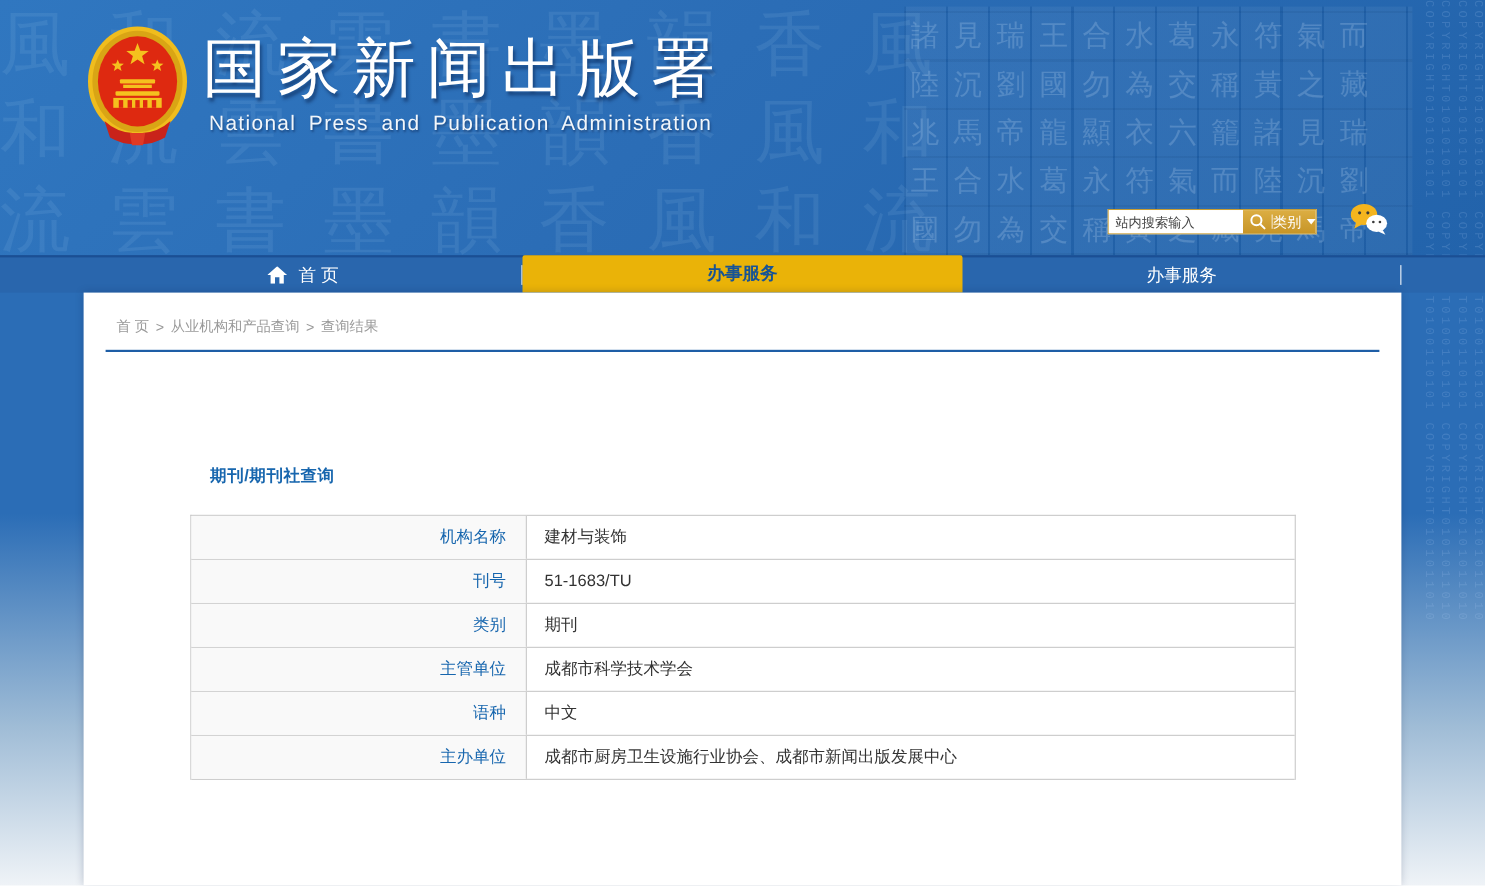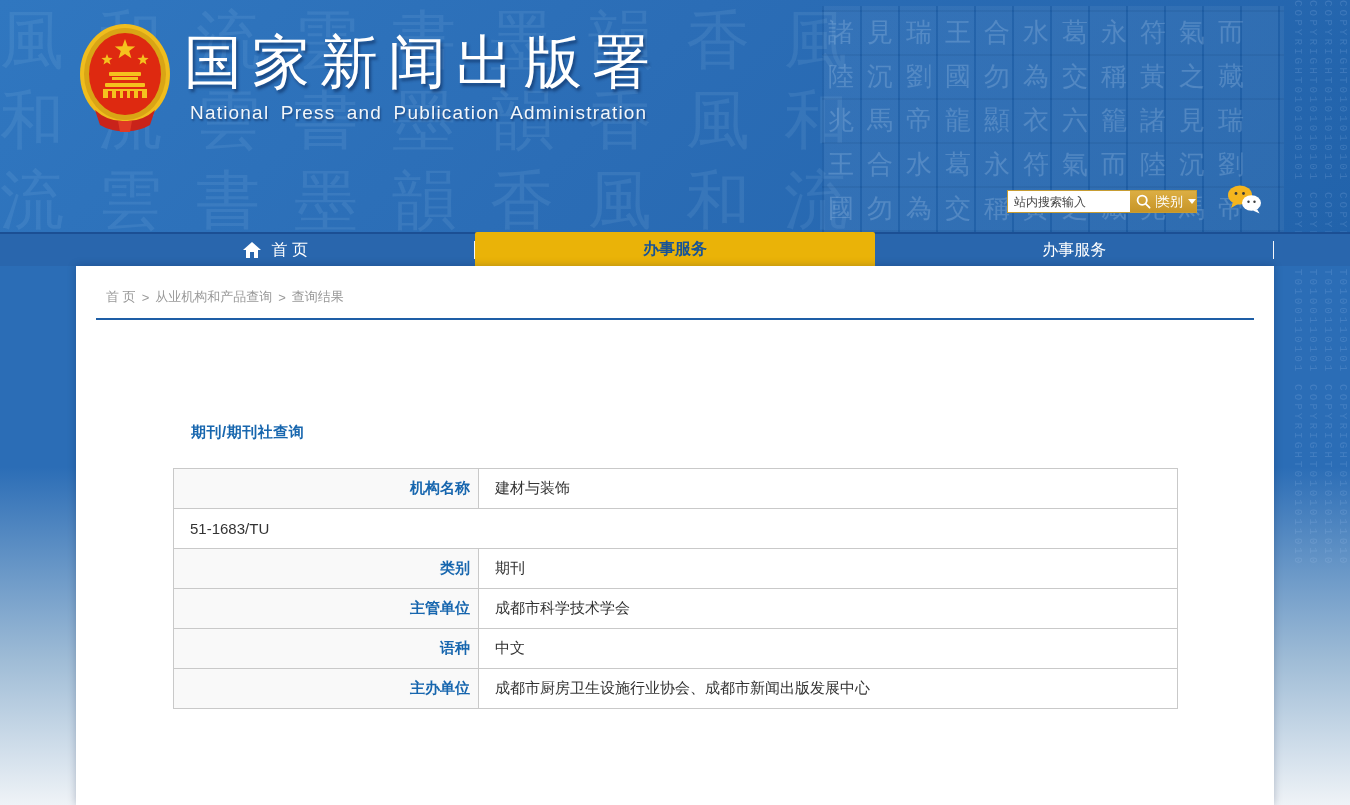--- a/index.html
+++ b/index.html
@@ -133,21 +133,21 @@
   }
 
   .info-table {
     margin:26px 0 0 97px; width:1005px;
     border:1px solid #c9c9c9; border-bottom:none;
   }
   .t-row { display:flex; height:40px; border-bottom:1px solid #c9c9c9; }
   .t-label {
     width:305px; background:#f9f9f9; border-right:1px solid #c9c9c9;
     display:flex; align-items:center; justify-content:flex-end;
-    padding-right:8px; font-size:15px; font-weight:bold; color:#1766ae;
+    padding-right:18px; font-size:15px; font-weight:normal; color:#1766ae;
   }
   .t-value {
     flex:1; display:flex; align-items:center; padding-left:16px;
     font-size:15px; color:#333;text-align:center;
   }
 </style>
 </head>
 <body>
 
 <header class="site-header">
@@ -243,20 +243,21 @@
   <div class="bc-line"></div>
 
   <h2 class="page-title">期刊/期刊社查询</h2>
 
   <div class="info-table">
     <div class="t-row">
       <div class="t-label">机构名称</div>
       <div class="t-value">建材与装饰</div>
     </div>
     <div class="t-row">
+      <div class="t-label">刊号</div>
       <div class="t-value">51-1683/TU</div>
     </div>
     <div class="t-row">
       <div class="t-label">类别</div>
       <div class="t-value">期刊</div>
     </div>
     <div class="t-row">
       <div class="t-label">主管单位</div>
       <div class="t-value">成都市科学技术学会</div>
     </div>

